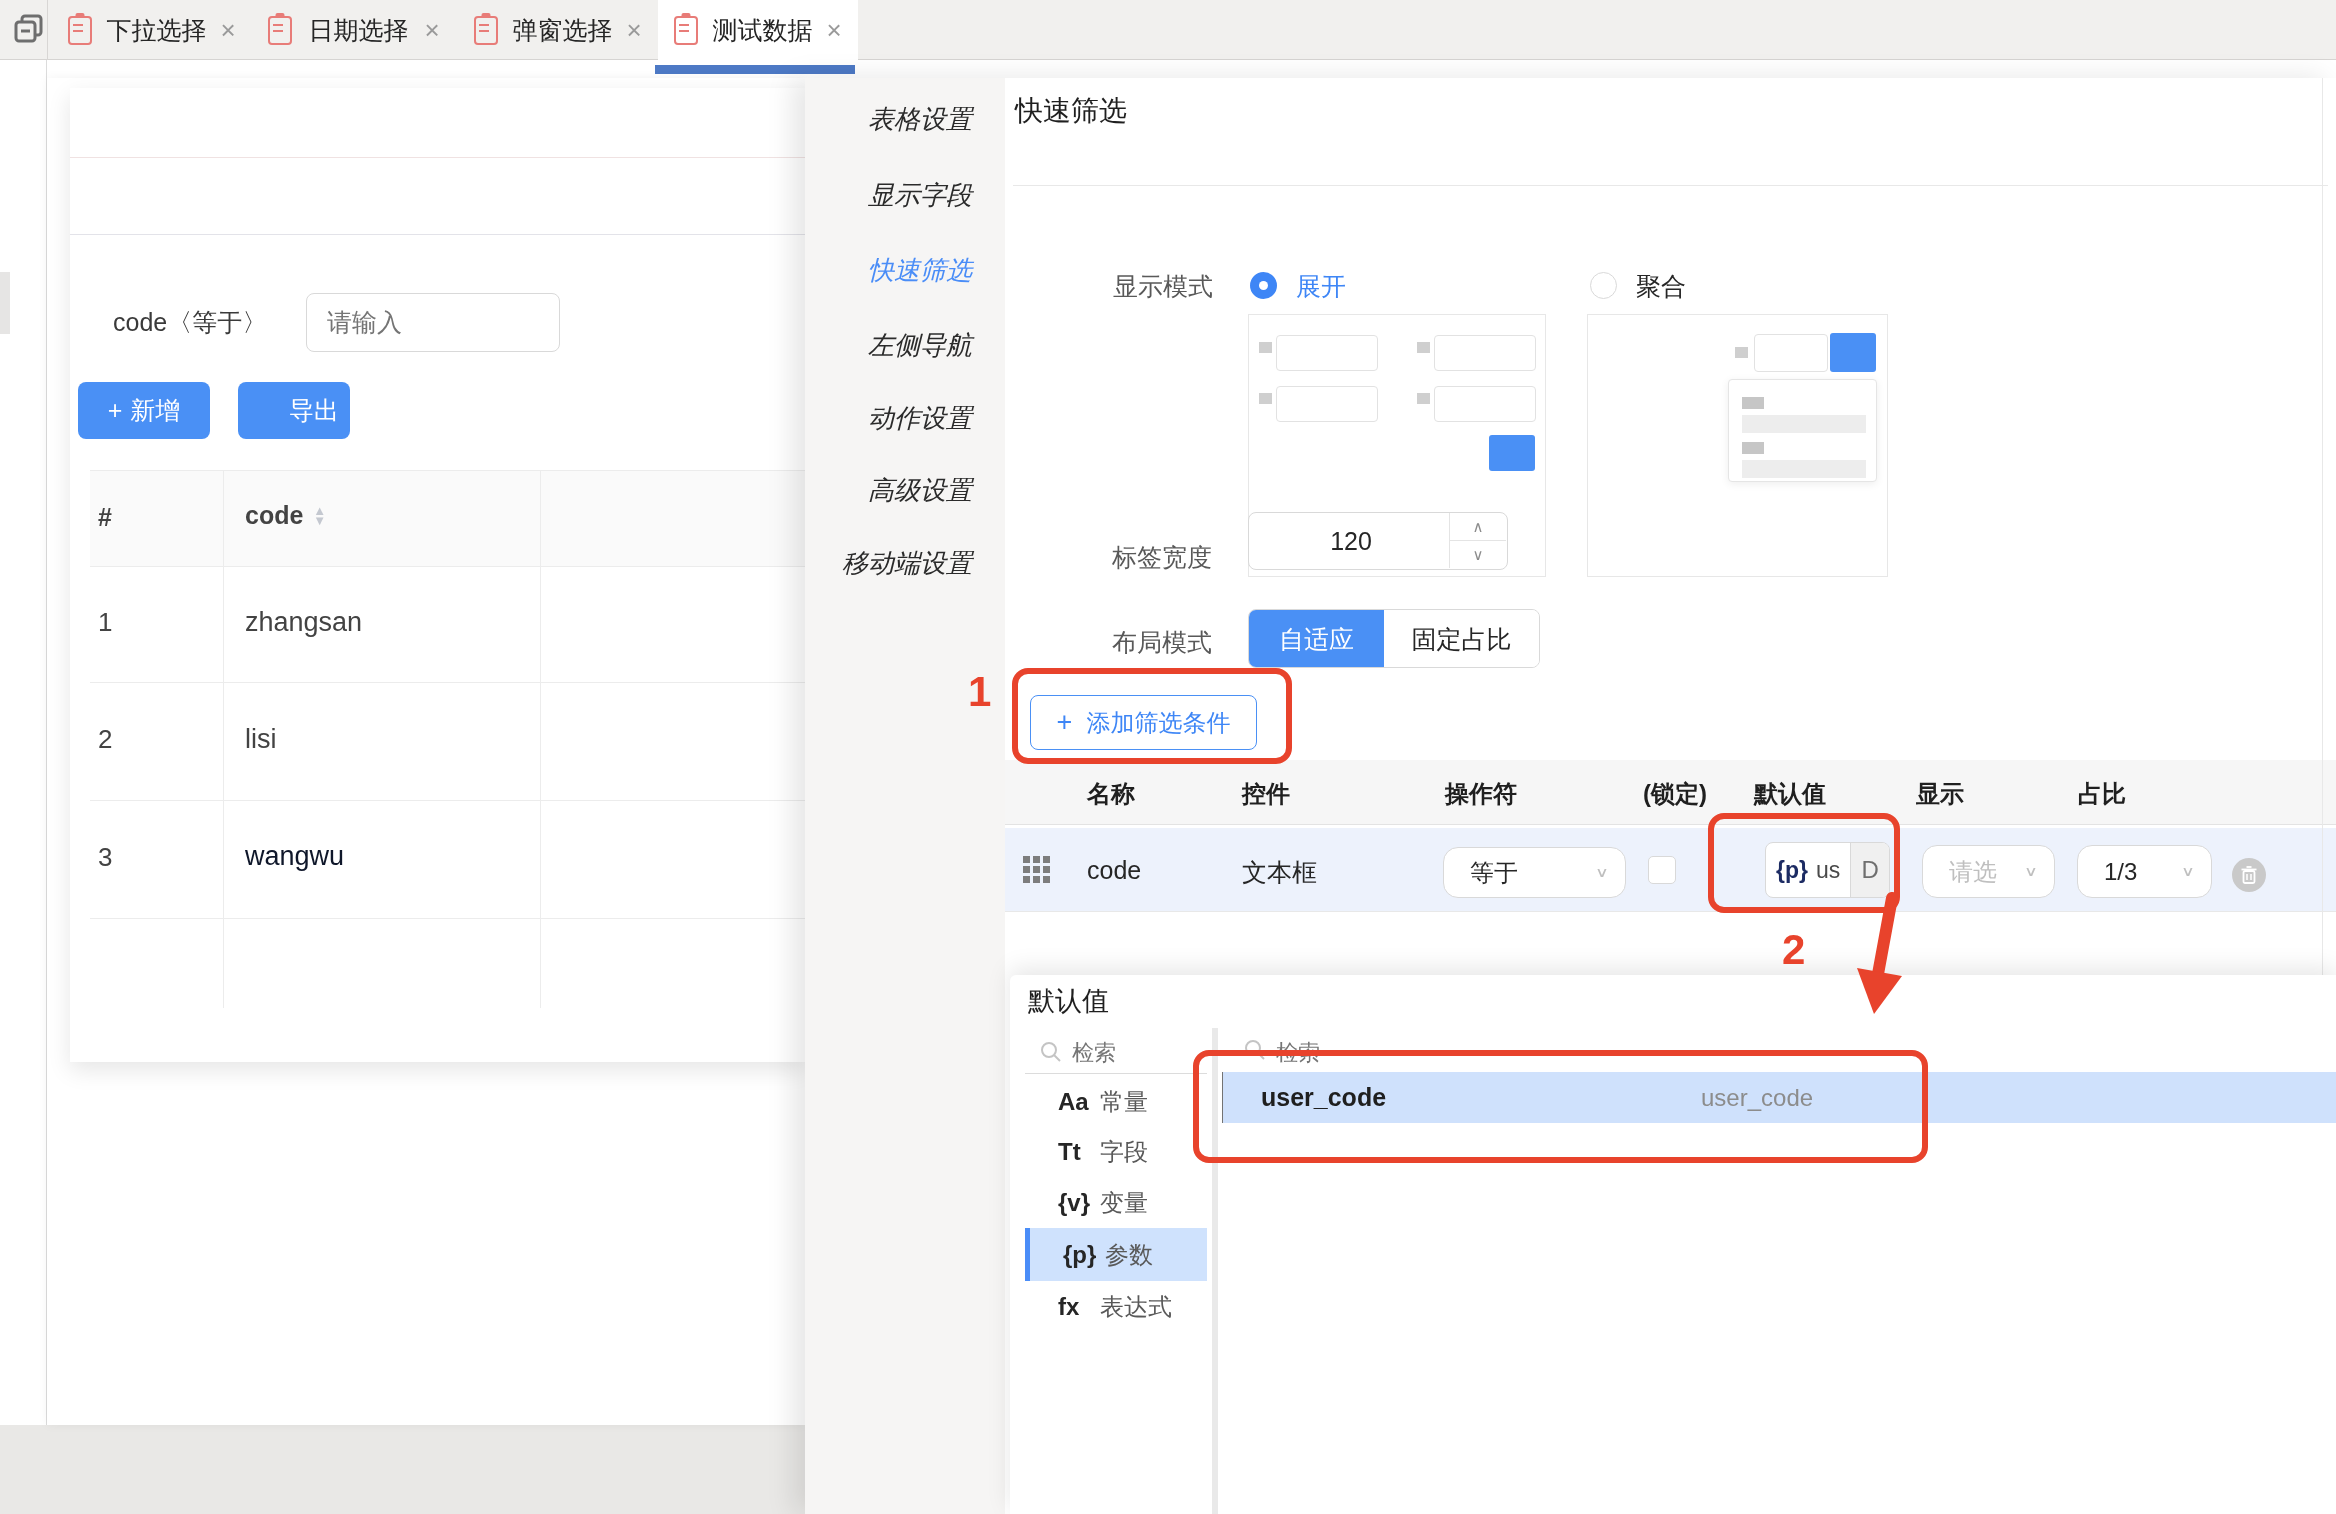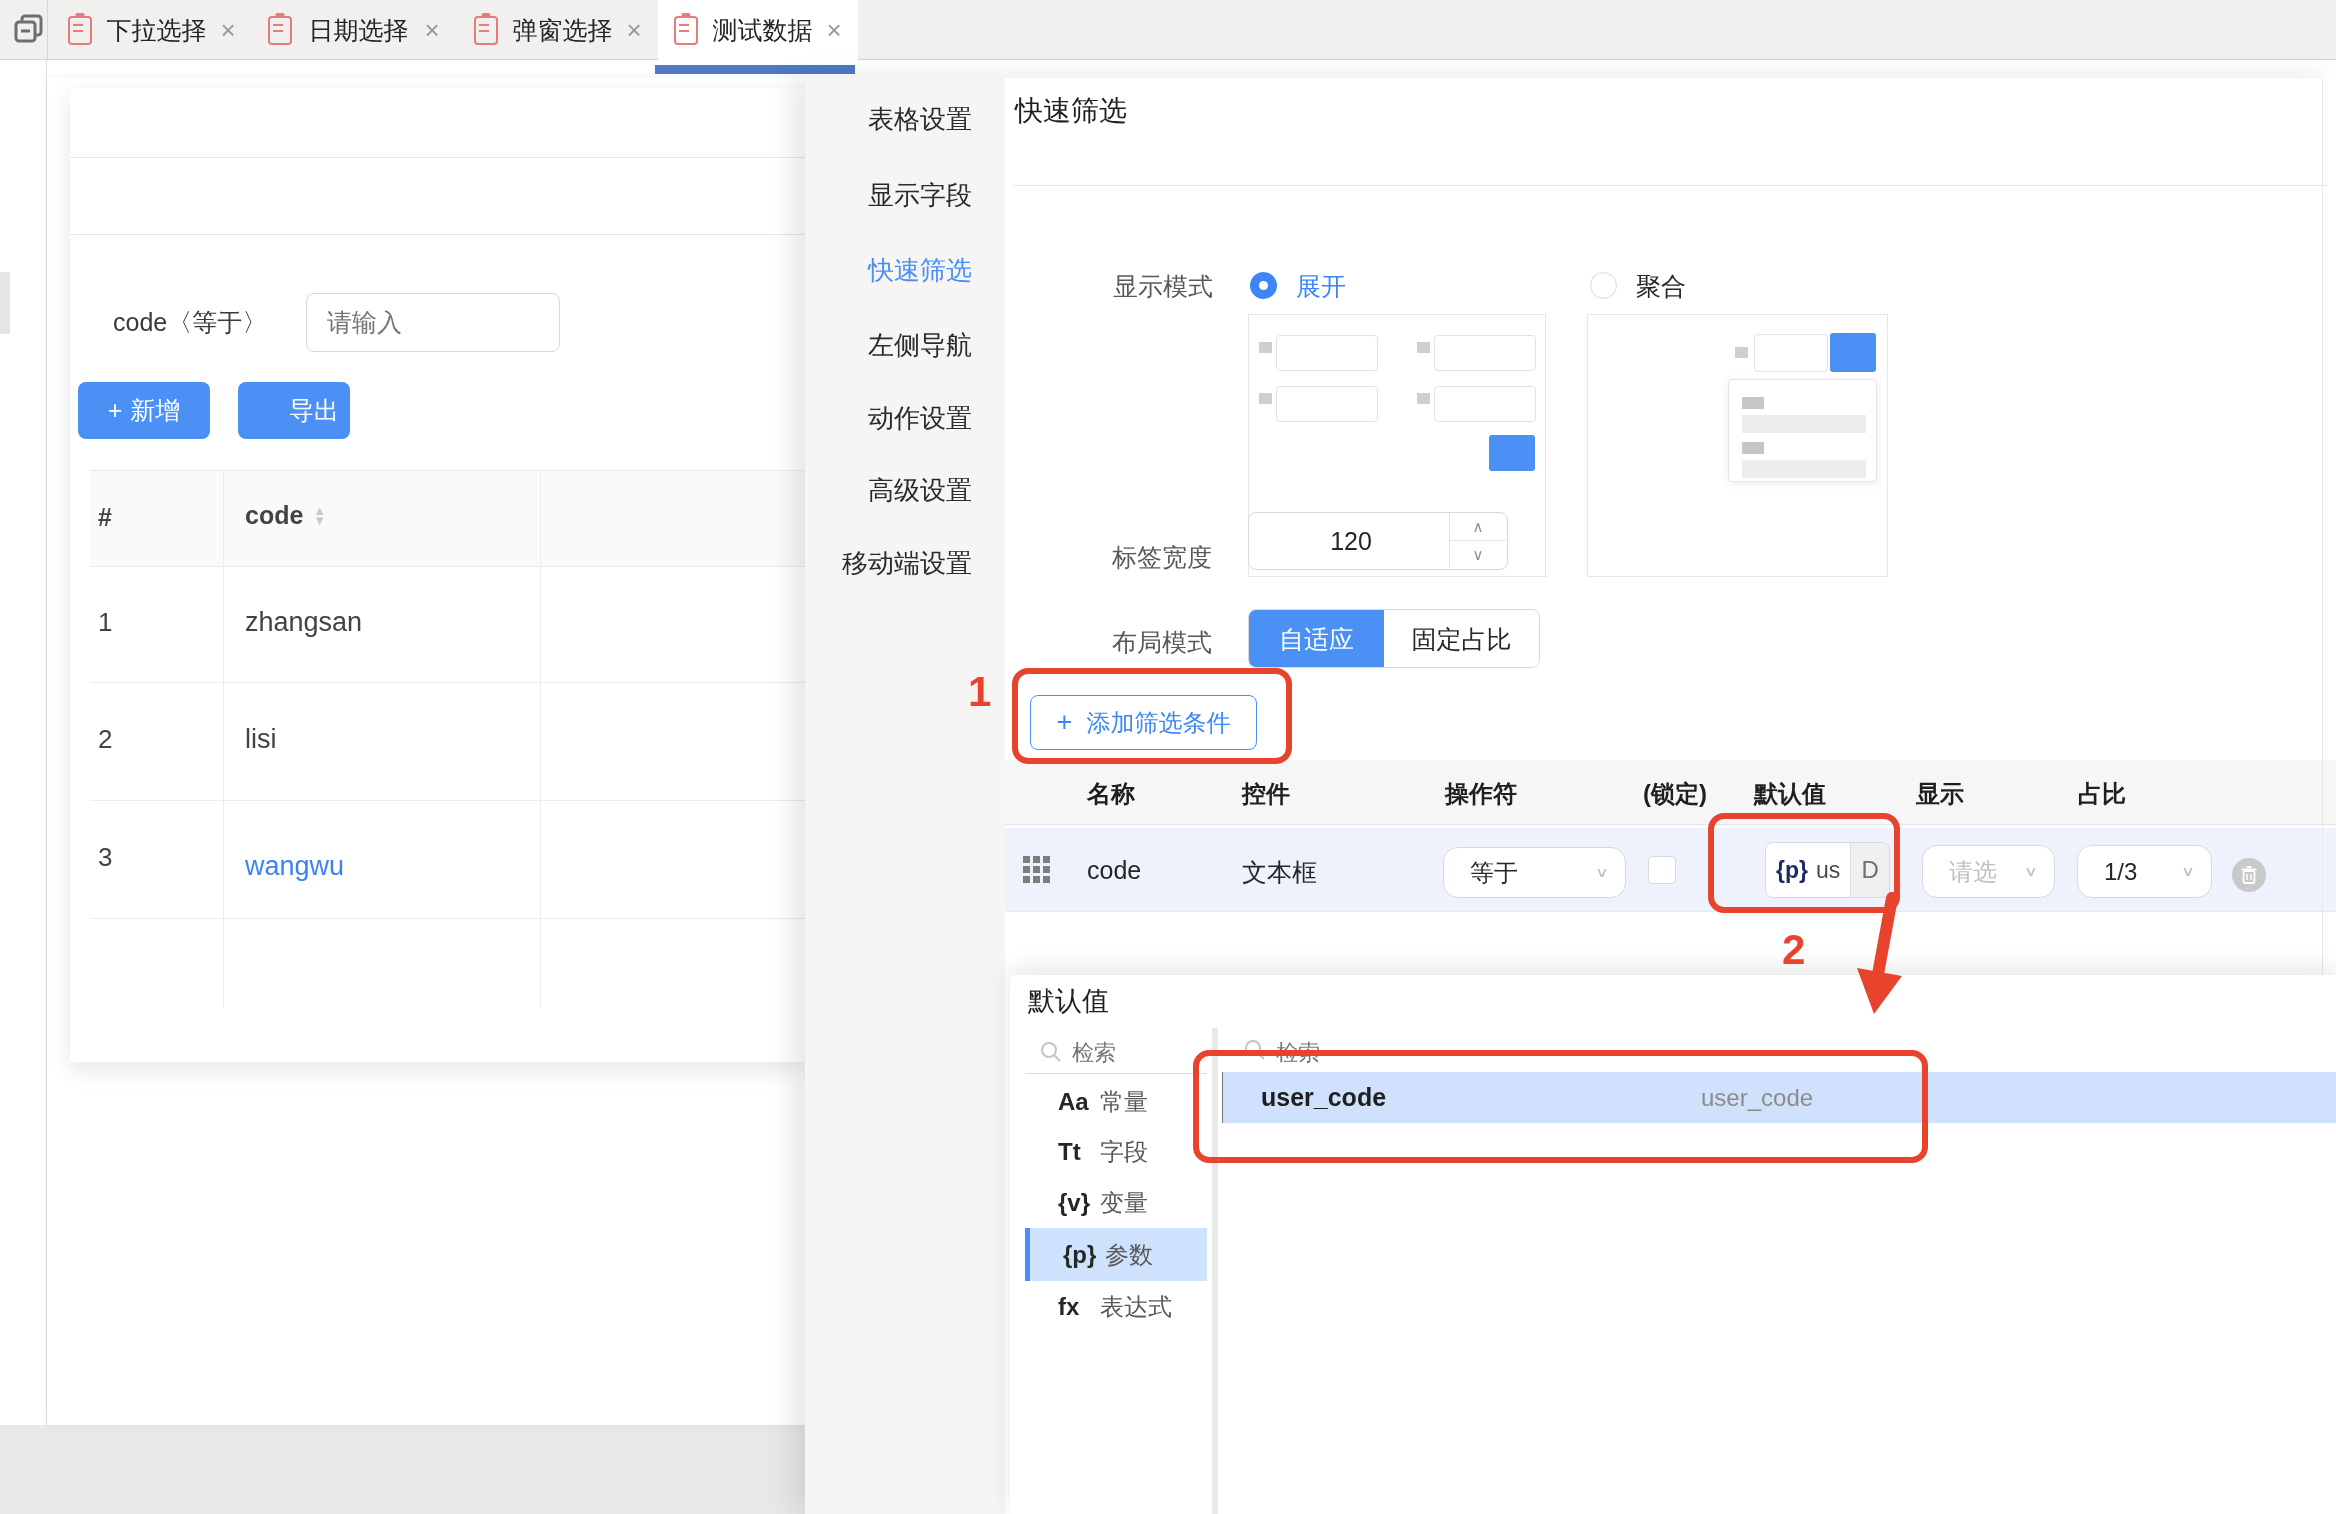--- a/index.html
+++ b/index.html
@@ -12,21 +12,21 @@
   .tab .close{color:#9a9a9a;font-size:26px;line-height:1;}
   .clip{width:20px;height:25px;border:2.5px solid #e87c78;border-radius:4px;position:relative;}
   .clip:before{content:"";position:absolute;left:3px;top:-5px;width:9px;height:5px;background:#e87c78;border-radius:2px;left:50%;transform:translateX(-50%);}
   .clip:after{content:"";position:absolute;left:3px;top:6px;width:10px;height:2.5px;background:#e87c78;box-shadow:0 6px 0 #e87c78;}
   
   .sheet{background:#fff;}
   .hline{height:1px;}
   .btn-blue{background:#4a90f5;color:#fff;border-radius:8px;display:flex;align-items:center;justify-content:center;font-size:25px;gap:8px;}
   .sel{background:#fff;border:1.5px solid #d9d9d9;border-radius:15px;display:flex;align-items:center;justify-content:space-between;padding:0 16px 0 26px;color:#262626;font-size:24px;}
   .chev{color:#bfbfbf;font-size:19px;transform:scaleY(.72);}
-  .menu-item{right:33px;font-size:26px;color:#2b2b2b;text-align:right;}
+  .menu-item{right:33px;font-size:26px;color:#2b2b2b;text-align:right;font-style:italic;}
   .hdr-cell{font-size:24px;font-weight:bold;color:#1f1f1f;}
   .mini-box{background:#fff;border:1.5px solid #e2e2e2;border-radius:4px;}
   .mini-sq{background:#cfcfcf;}
   .redbox{border:6px solid #e8432c;border-radius:16px;}
   .rednum{color:#e8432c;font-size:42px;font-weight:bold;}
   .cat-prefix{font-weight:bold;color:#262626;font-size:24px;width:42px;display:inline-block;}
   .cat-label{color:#595959;font-size:24px;}
   .handle{display:grid;grid-template-columns:repeat(3,7px);grid-template-rows:repeat(3,7px);gap:3px;}
   .handle i{background:#7d7d7d;}
   .sort{display:flex;flex-direction:column;line-height:10px;font-size:13px;color:#c4c8d0;}
@@ -105,21 +105,21 @@
       <div class="abs" style="left:0;top:97px;width:715px;height:116px;border-bottom:1px solid #ececec;">
         <span class="abs txt" style="left:8px;top:40px;font-size:26px;color:#434343;">1</span>
         <span class="abs txt" style="left:155px;top:40px;font-size:27px;color:#434343;">zhangsan</span>
       </div>
       <div class="abs" style="left:0;top:213px;width:715px;height:118px;border-bottom:1px solid #ececec;">
         <span class="abs txt" style="left:8px;top:41px;font-size:26px;color:#434343;">2</span>
         <span class="abs txt" style="left:155px;top:41px;font-size:27px;color:#434343;">lisi</span>
       </div>
       <div class="abs" style="left:0;top:331px;width:715px;height:118px;border-bottom:1px solid #ececec;">
         <span class="abs txt" style="left:8px;top:41px;font-size:26px;color:#434343;">3</span>
-        <span class="abs txt" style="left:155px;top:50px;font-size:27px;color:#3b82f6;">wangwu</span>
+        <span class="abs txt" style="left:155px;top:40px;font-size:27px;color:#0f172a;">wangwu</span>
       </div>
     </div>
   </div>
 
   <div class="abs" style="left:805px;top:78px;width:1531px;height:1436px;background:#fff;box-shadow:-12px 0 26px rgba(0,0,0,.10);">
 
     <div class="abs" style="left:0;top:0;width:200px;height:1436px;background:#f6f5f4;">
       <div class="abs menu-item txt" style="top:24px;">表格设置</div>
       <div class="abs menu-item txt" style="top:100px;">显示字段</div>
       <div class="abs menu-item txt" style="top:175px;color:#4a8df7;">快速筛选</div>

